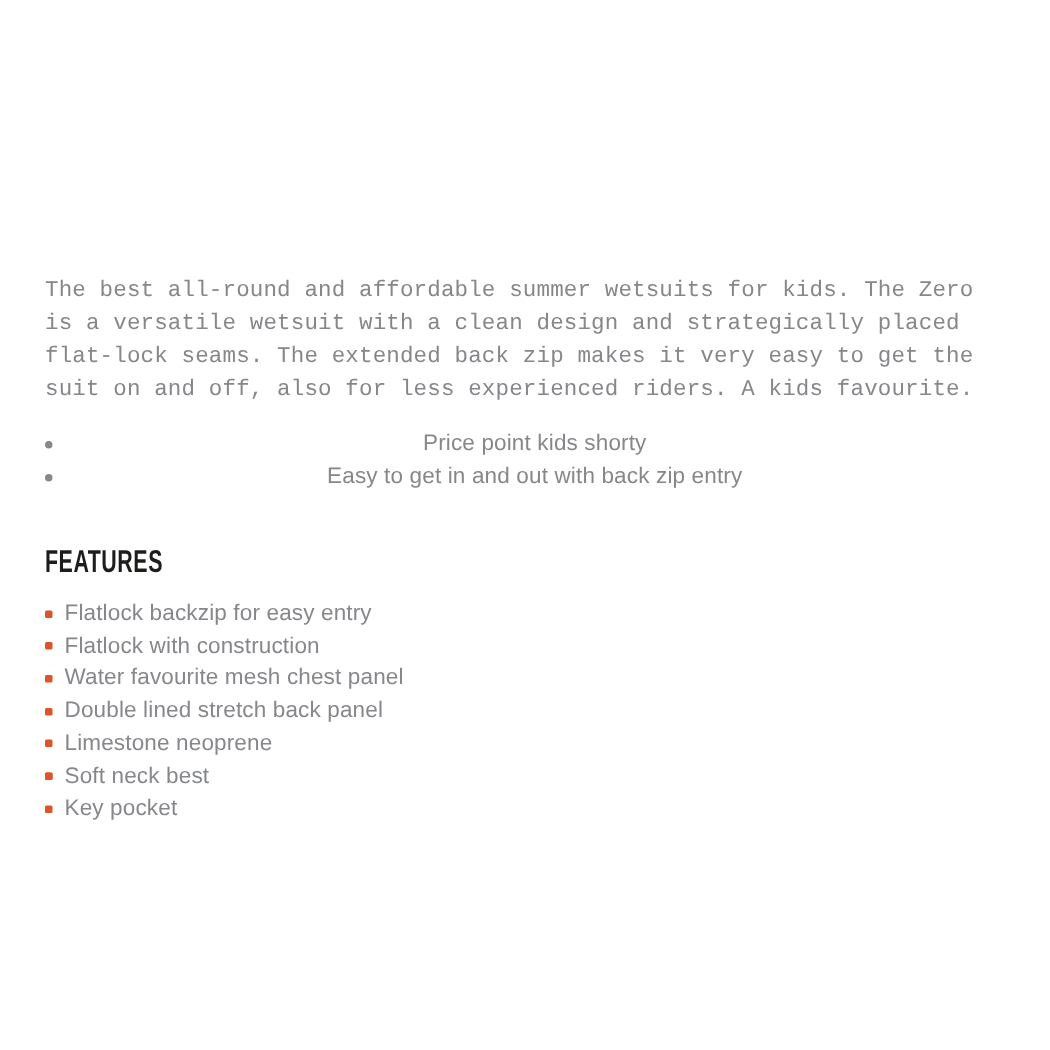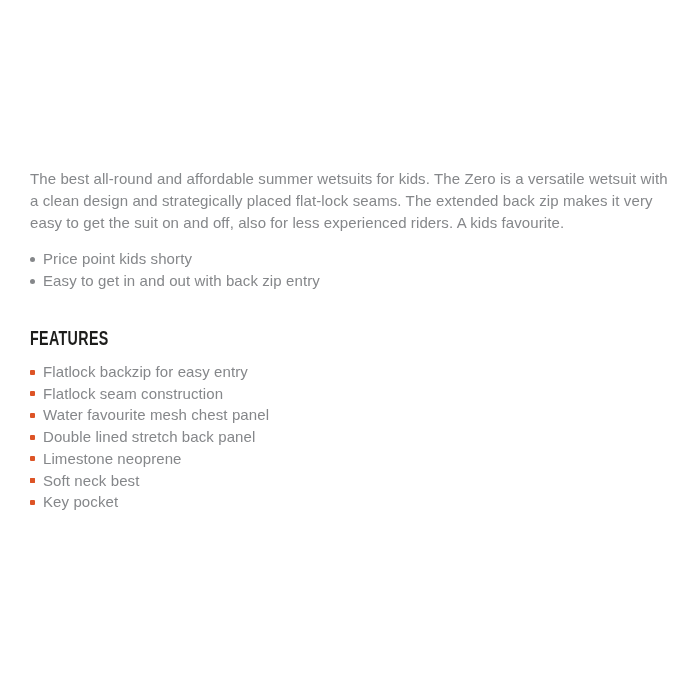--- a/index.html
+++ b/index.html
@@ -14,41 +14,43 @@
     font-family: "Liberation Sans", sans-serif;
     -webkit-font-smoothing: antialiased;
   }
   .page {
     box-sizing: border-box;
     width: 700px;
     height: 700px;
     padding: 168px 30px 0 30px;
   }
   .desc {
-    margin: 0 0 14px 0;
+    margin: 15px 0 14px 0;
     max-width: 640px;
     font-size: 15px;
     line-height: 22px;
     color: #85878A;
     letter-spacing: 0.1px;
+    font-family: Liberation Mono, monospace;
   }
   ul.list {
     list-style: none;
     margin: 0;
     padding: 0;
   }
   ul.list li {
     position: relative;
     padding-left: 13px;
     color: #85878A;
     font-size: 15px;
     letter-spacing: 0.1px;
   }
   ul.highlights li {
     line-height: 22px;
+    text-align: center;
   }
   ul.features li {
     line-height: 21.7px;
   }
   .bullet {
     position: absolute;
     left: 0;
     top: 8.5px;
     width: 5px;
     height: 5px;
@@ -93,21 +95,21 @@
 
   <h2 class="features-heading">FEATURES</h2>
 
   <ul class="list features">
     <li>
       <span class="bullet orange"></span>
       <span>Flatlock backzip for easy entry</span>
     </li>
     <li>
       <span class="bullet orange"></span>
-      <span>Flatlock seam construction</span>
+      <span>Flatlock with construction</span>
     </li>
     <li>
       <span class="bullet orange"></span>
       <span>Water favourite mesh chest panel</span>
     </li>
     <li>
       <span class="bullet orange"></span>
       <span>Double lined stretch back panel</span>
     </li>
     <li>

